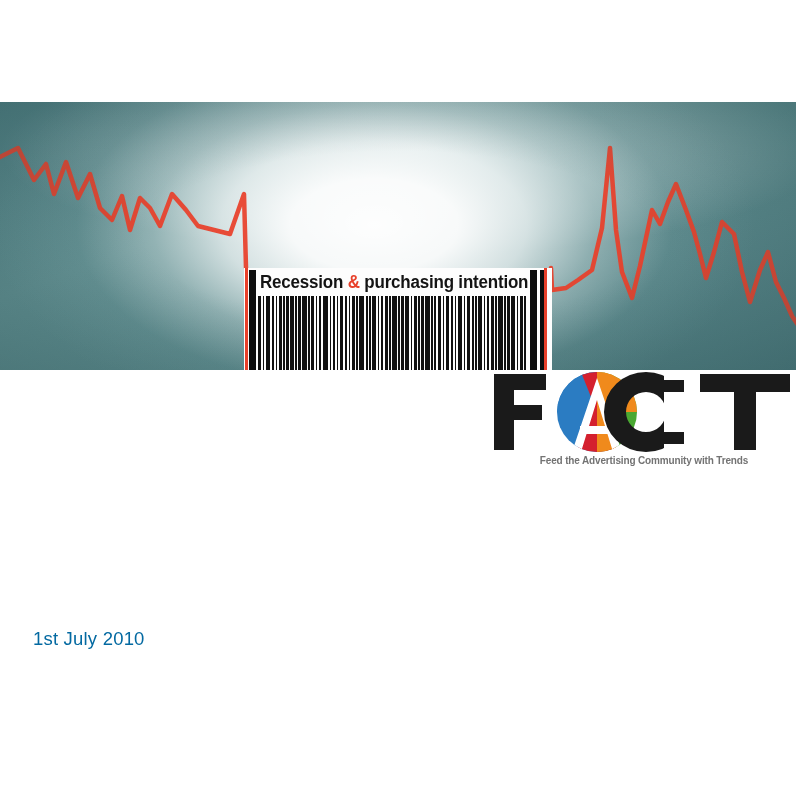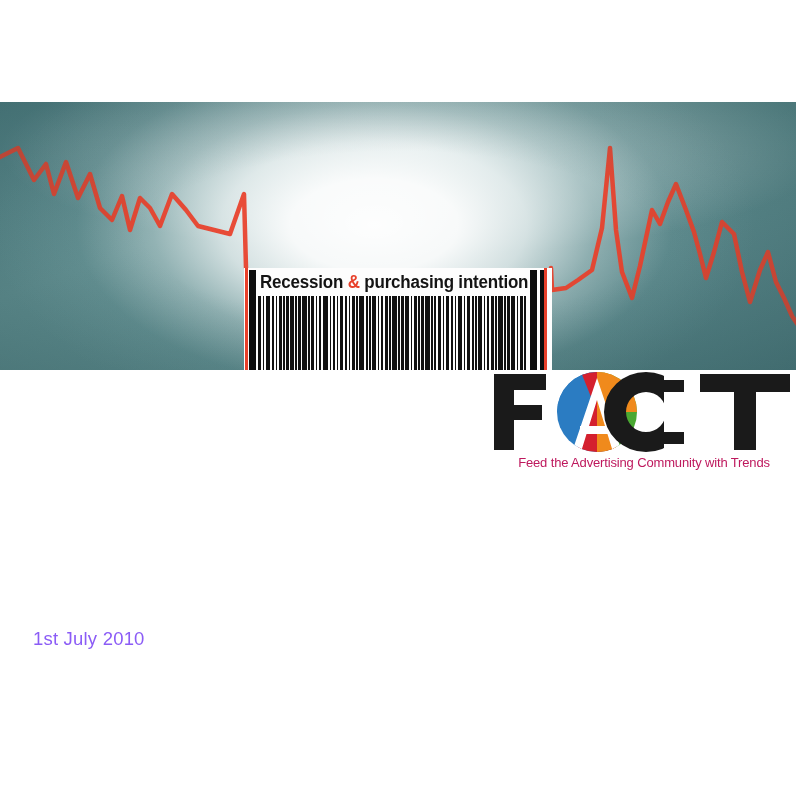--- a/index.html
+++ b/index.html
@@ -145,24 +145,24 @@
     width: 308px;
     height: 84px;
   }
   .fact-tagline {
     position: absolute;
     left: 4px;
     top: 85px;
     width: 304px;
     text-align: center;
     font-family: "Liberation Sans", sans-serif;
-    font-weight: normal;
-    font-size: 13px;
+    font-weight: bold;
+    font-size: 10px;
     letter-spacing: -0.15px;
-    color: #be185d;
+    color: #737373;
     white-space: nowrap;
   }
 
   
   .title-block {
     position: absolute;
     left: 33px;
     top: 524px;
     width: 730px;
   }
@@ -175,21 +175,21 @@
     color: #4c7073;
     letter-spacing: -0.2px;
   }
   .slide-date {
     position: absolute;
     left: 33px;
     top: 628px;
     font-family: "Liberation Sans", sans-serif;
     font-weight: normal;
     font-size: 18.5px;
-    color: #8b5cf6;
+    color: #0369a1;
     letter-spacing: 0.2px;
   }
 </style>
 </head>
 <body>
 
 <div id="slide">
 
   <div class="hero-banner">
 

